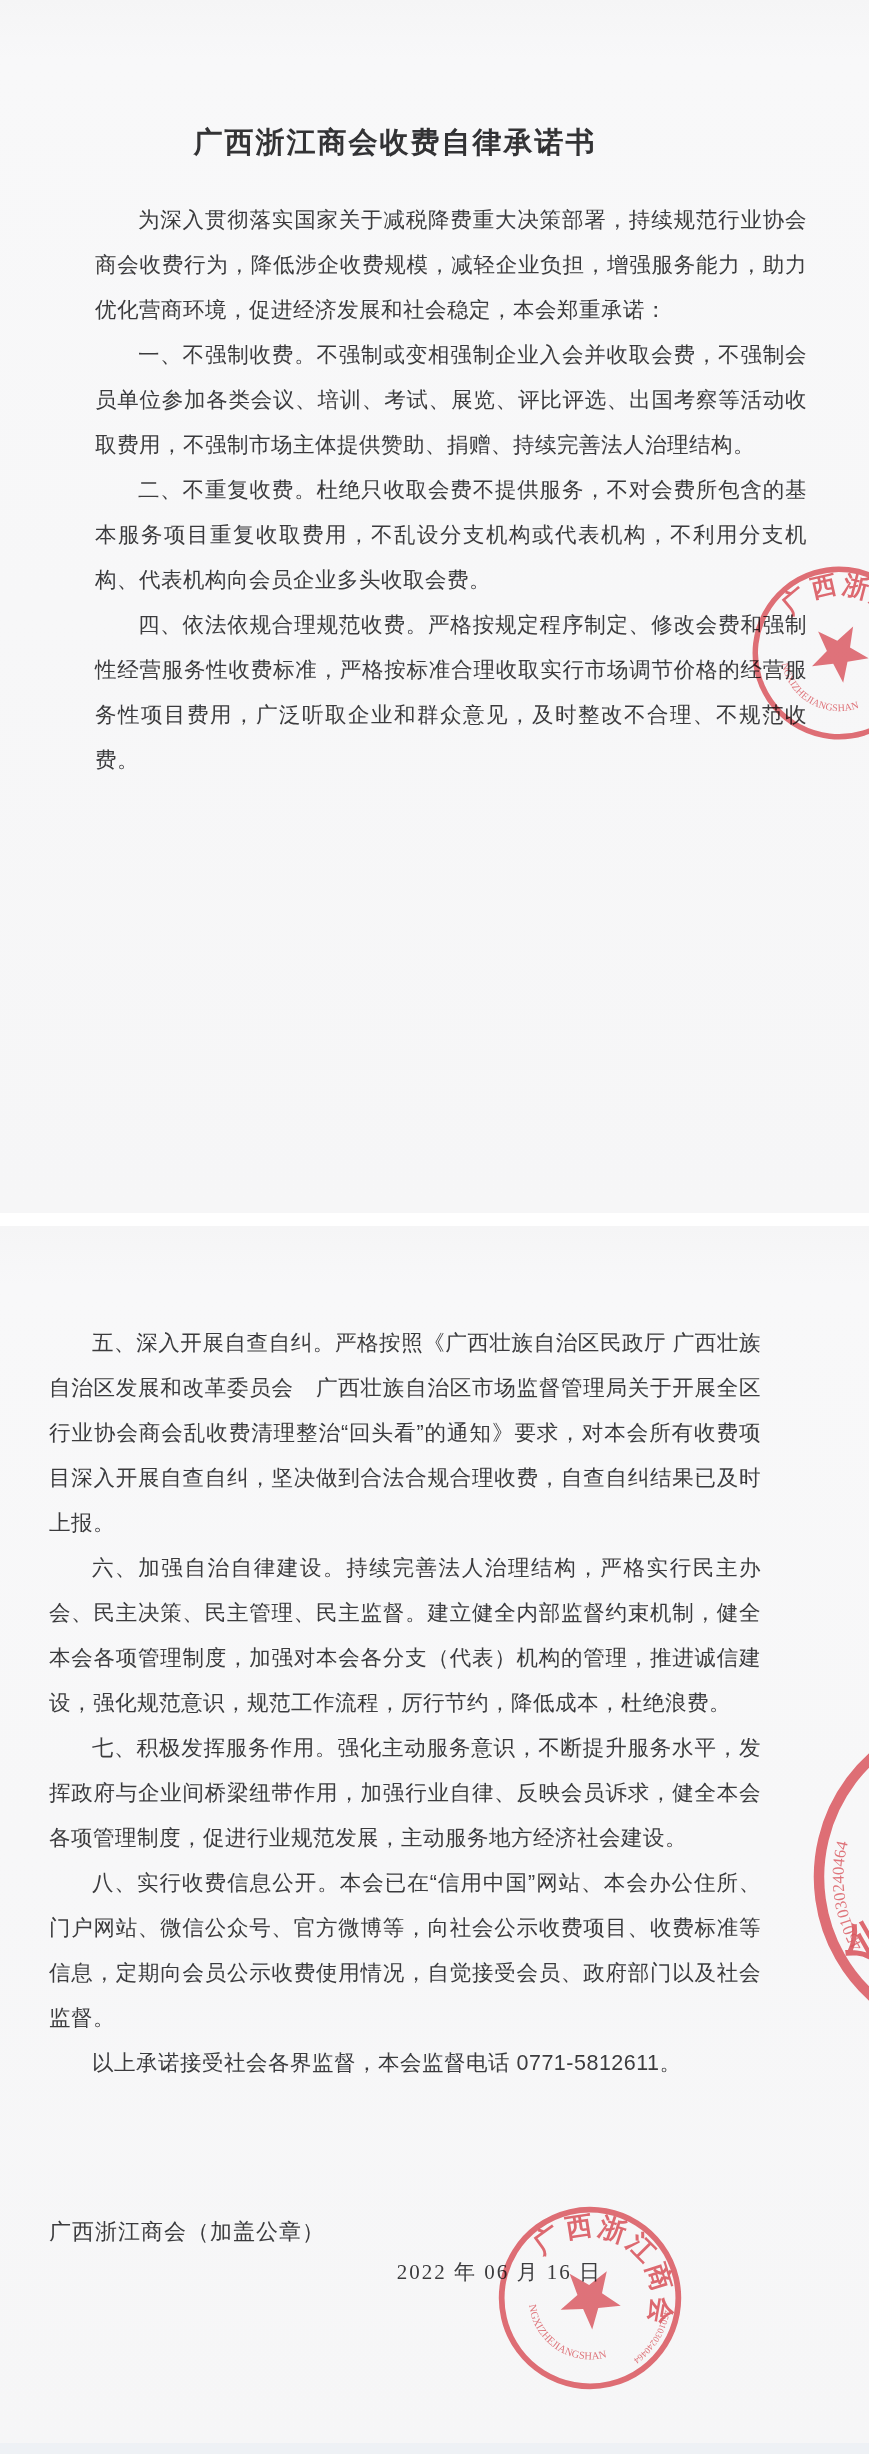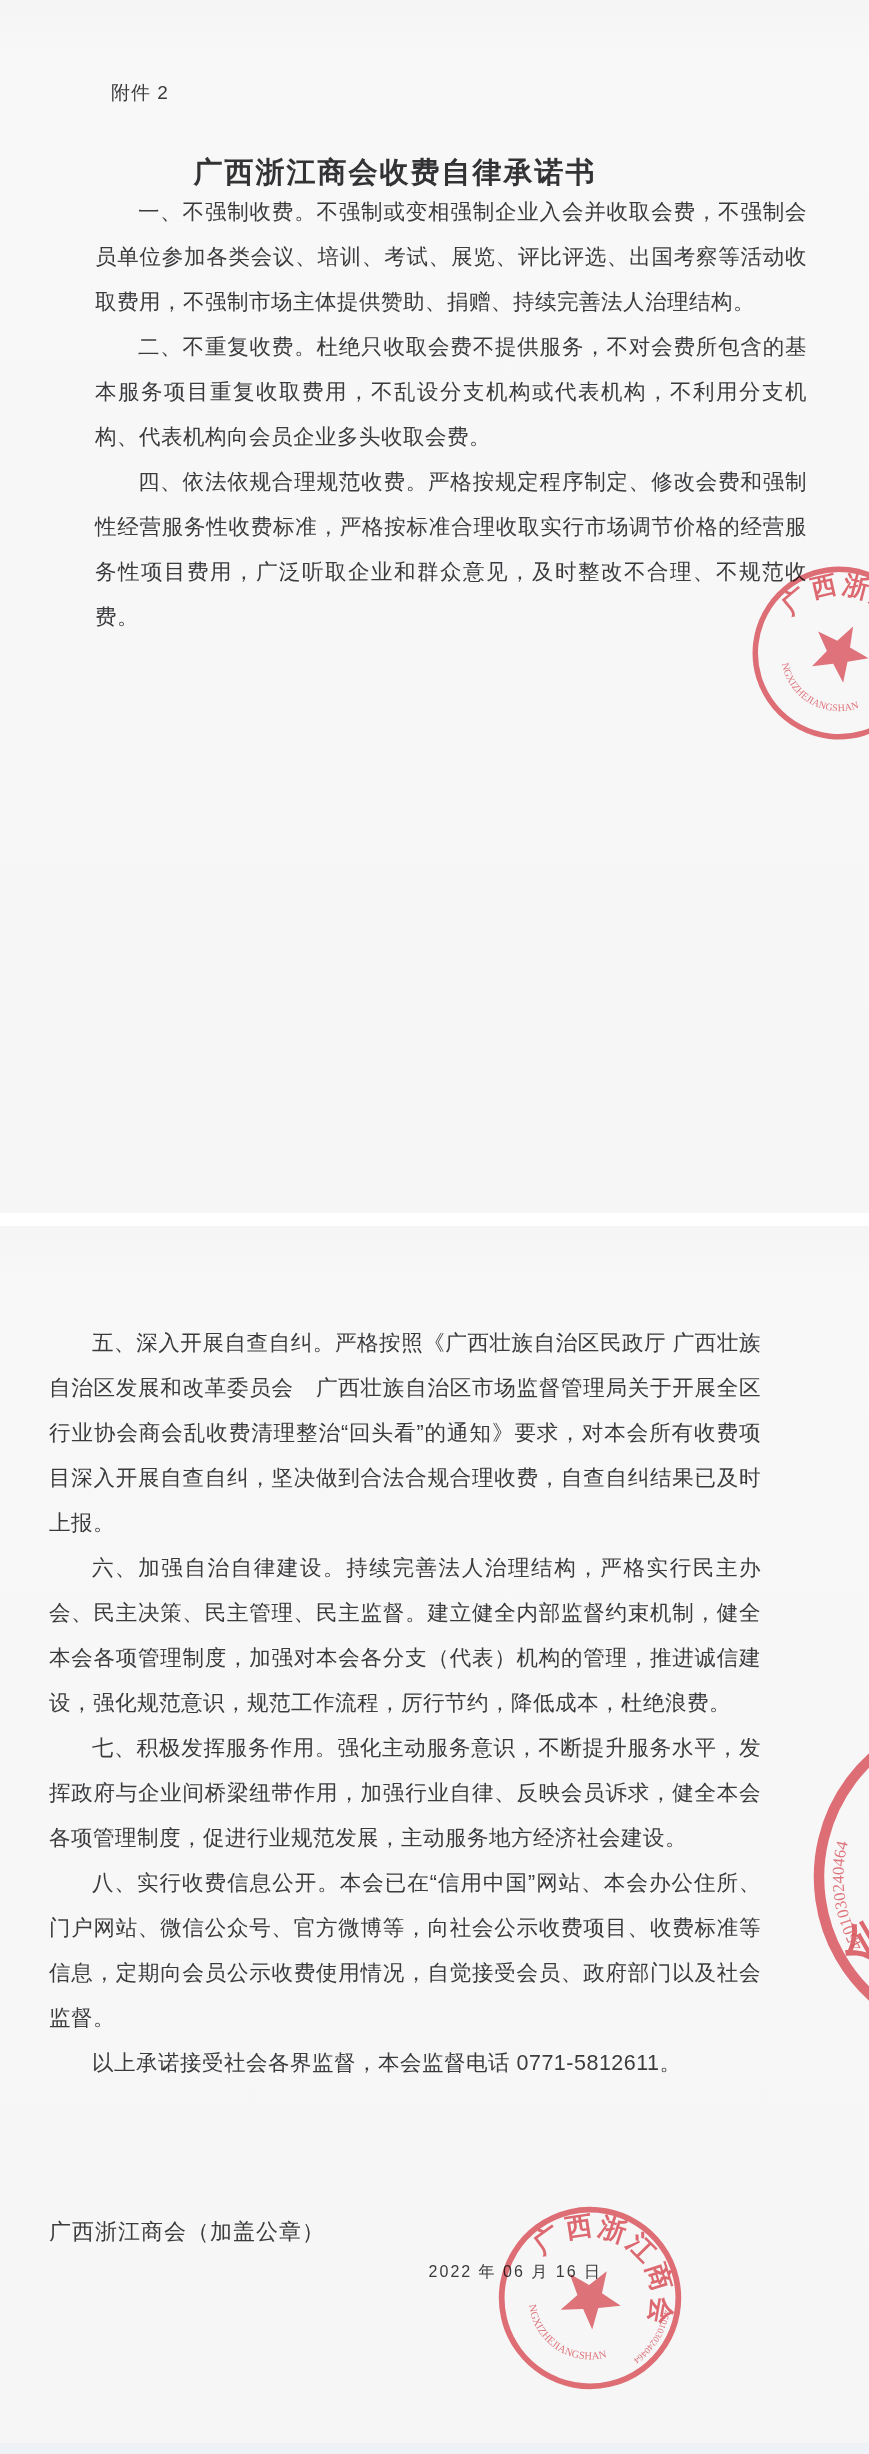--- a/index.html
+++ b/index.html
@@ -39,43 +39,43 @@
     text-justify:inter-character;
     letter-spacing:.5px;
   }
   #page1 .para.first{margin-top:38px;}
   .sig-block{margin-top:126px;width:712px;}
   .sig-line{
     font-size:22px;line-height:40px;letter-spacing:1px;
     text-align:left;padding-right:127px;
   }
   .date-line{
-    font-family:Liberation Sans, sans-serif;
-    font-size:16px;line-height:40px;letter-spacing:2px;
+    font-family:Liberation Serif, serif;
+    font-size:21px;line-height:40px;letter-spacing:2px;
     text-align:right;padding-right:159px;
   }
   .seal{
     position:absolute;
     mix-blend-mode:multiply;
     opacity:.88;
     pointer-events:none;
   }
   #seal1{left:748px;top:562px;width:182px;height:182px;transform:rotate(28deg);}
   #seal2{left:494px;top:2202px;width:192px;height:192px;transform:rotate(32deg);}
   #seal3{left:805px;top:1702px;width:350px;height:350px;transform:rotate(172deg);}
 </style>
 </head>
 <body>
 
 <div id="scan">
 
   <div id="page1" class="page">
-    <div class="attachment">附件 2</div>
     <h1 class="doc-title">广西浙江商会收费自律承诺书</h1>
     <div class="body-text">
+      <p class="para first">为深入贯彻落实国家关于减税降费重大决策部署，持续规范行业协会商会收费行为，降低涉企收费规模，减轻企业负担，增强服务能力，助力优化营商环境，促进经济发展和社会稳定，本会郑重承诺：</p>
       <p class="para">一、不强制收费。不强制或变相强制企业入会并收取会费，不强制会员单位参加各类会议、培训、考试、展览、评比评选、出国考察等活动收取费用，不强制市场主体提供赞助、捐赠、持续完善法人治理结构。</p>
       <p class="para">二、不重复收费。杜绝只收取会费不提供服务，不对会费所包含的基本服务项目重复收取费用，不乱设分支机构或代表机构，不利用分支机构、代表机构向会员企业多头收取会费。</p>
       <p class="para">四、依法依规合理规范收费。严格按规定程序制定、修改会费和强制性经营服务性收费标准，严格按标准合理收取实行市场调节价格的经营服务性项目费用，广泛听取企业和群众意见，及时整改不合理、不规范收费。</p>
     </div>
   </div>
 
   <div class="page-gap"></div>
 
   <div id="page2" class="page">
     <div class="body-text">

